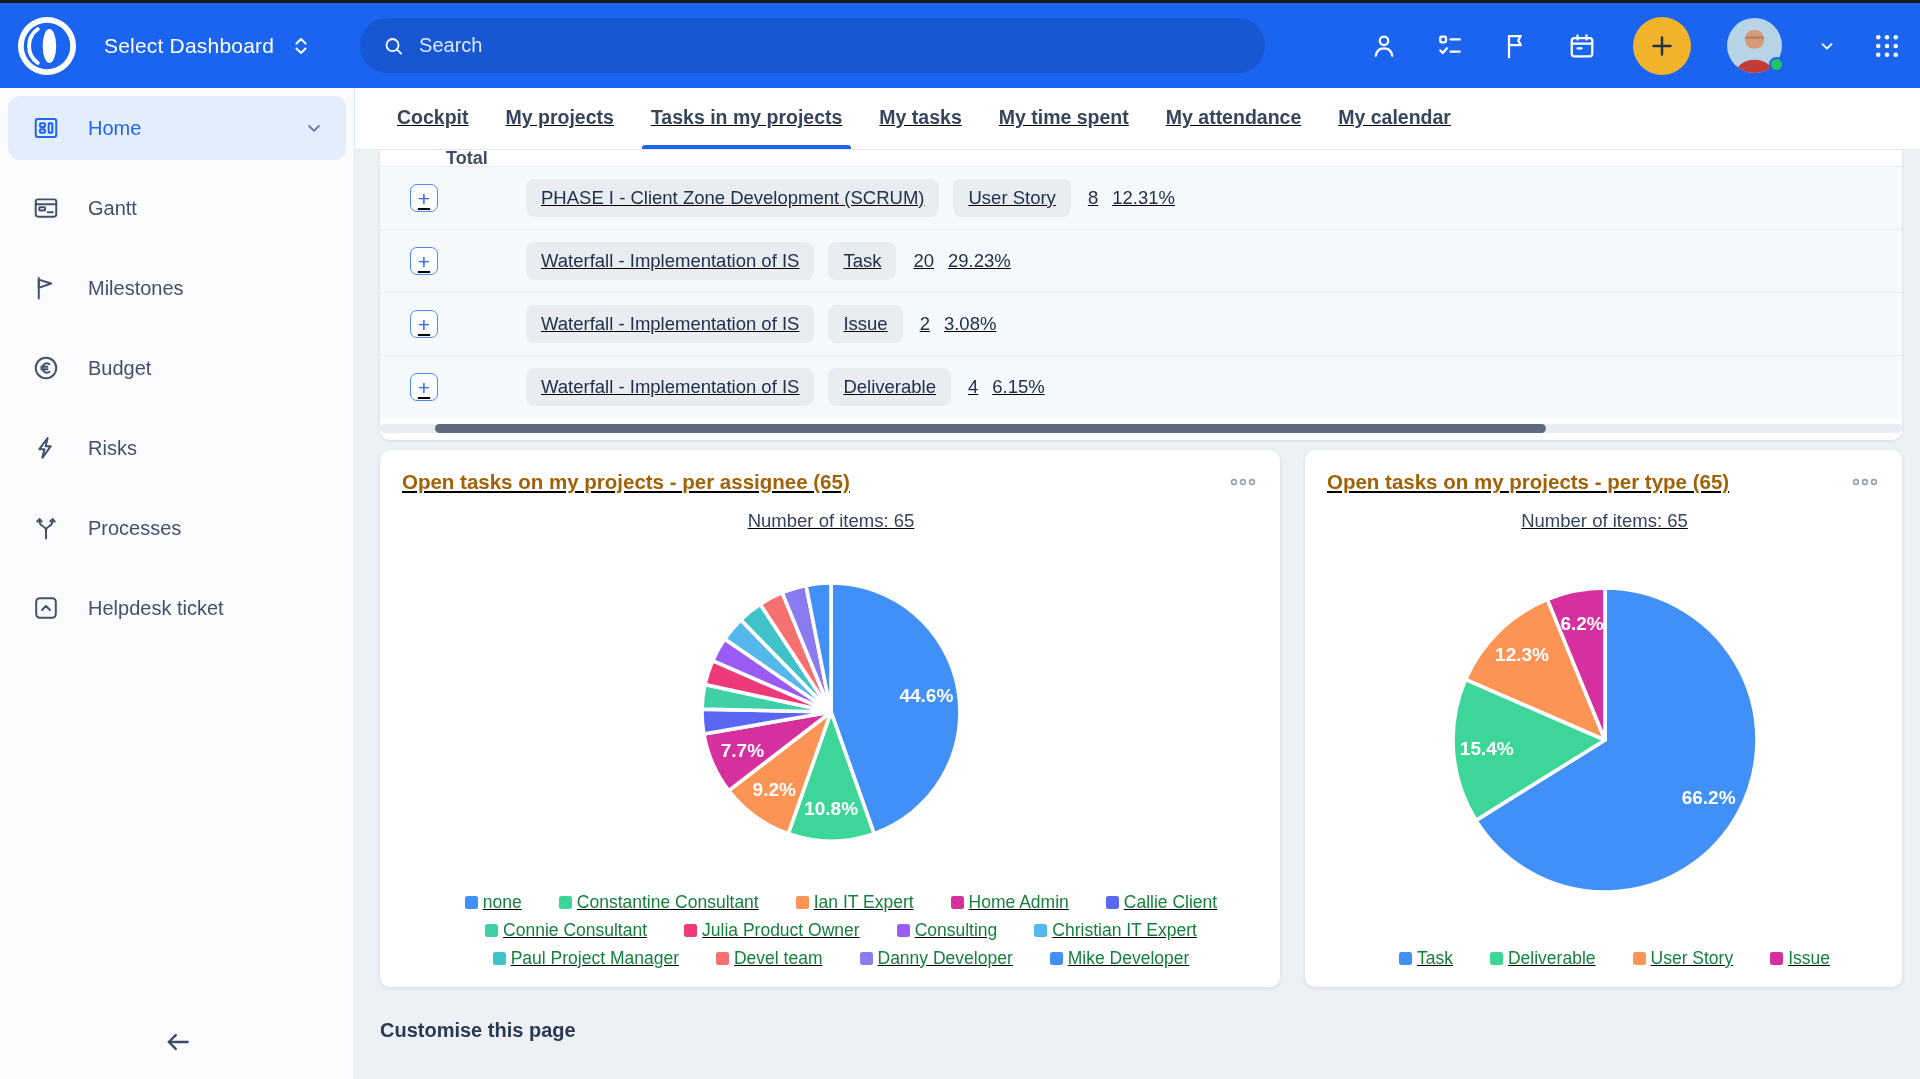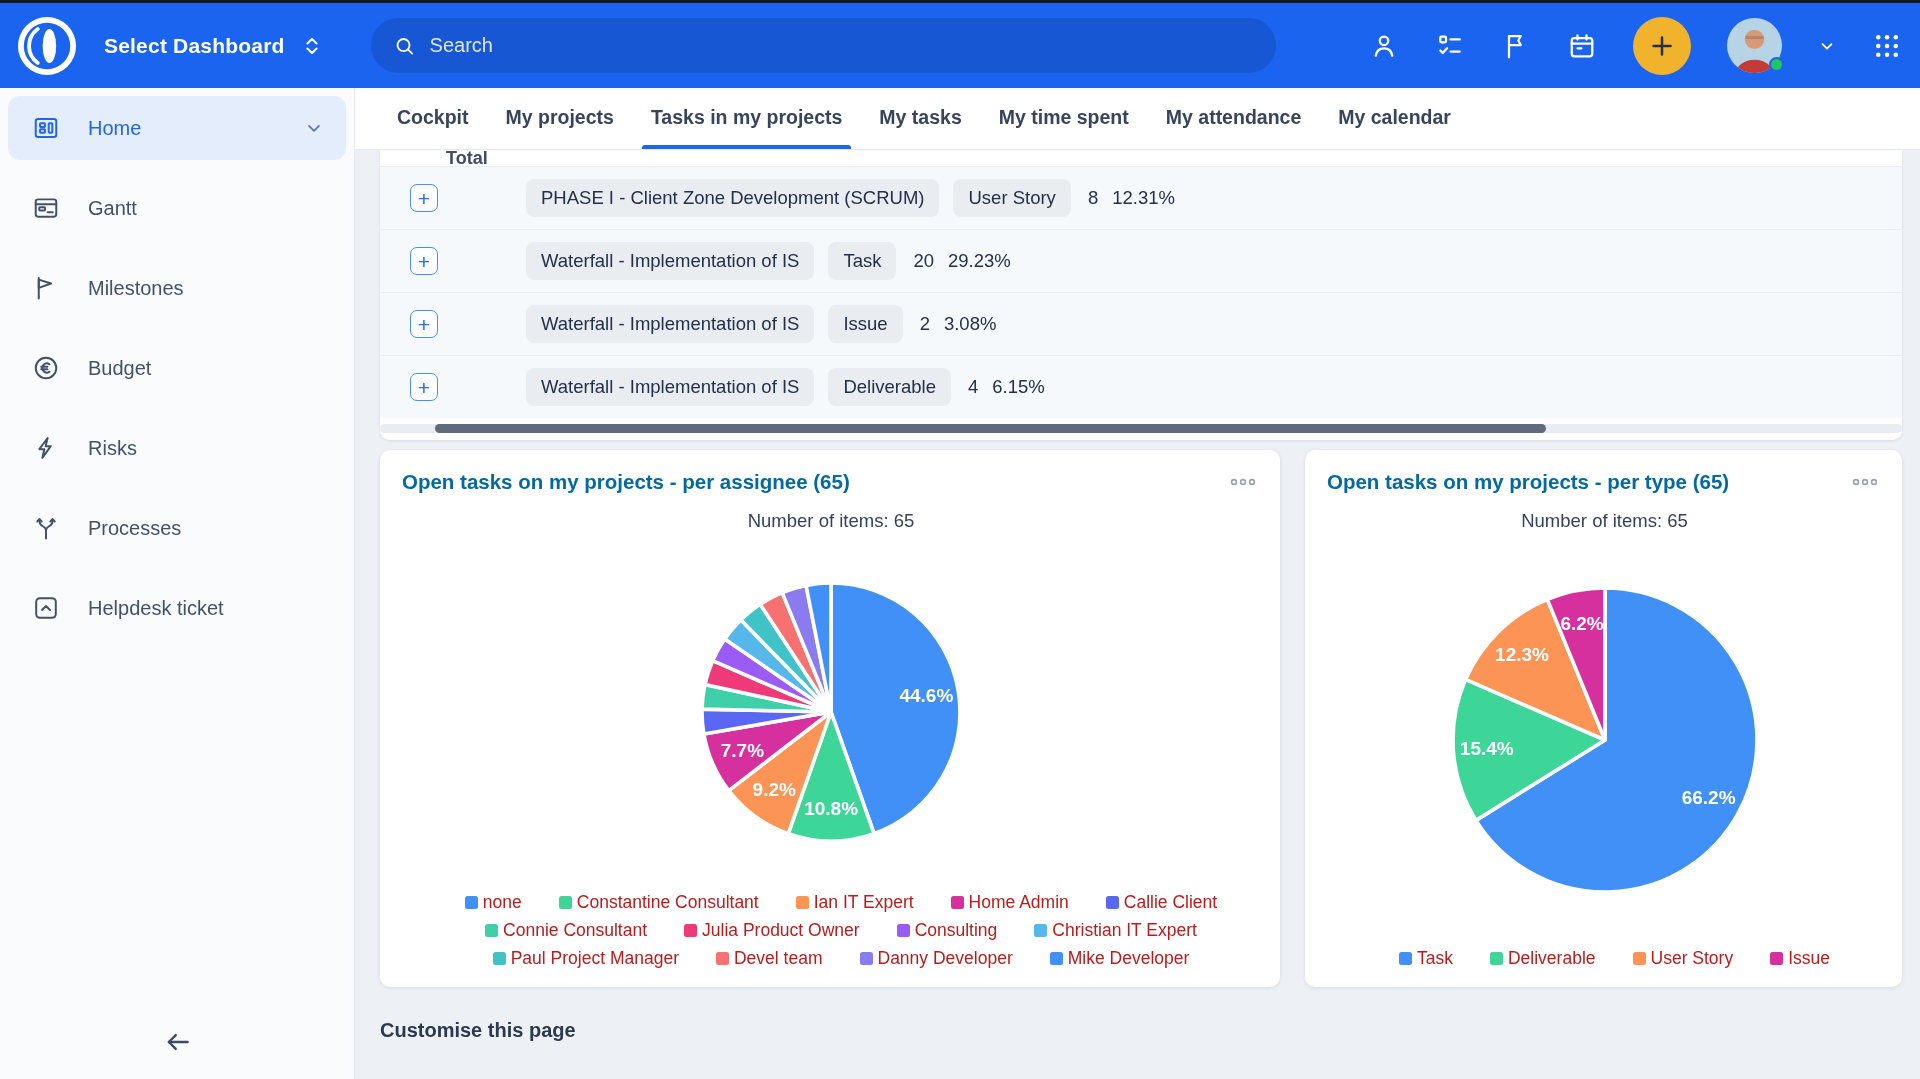--- a/index.html
+++ b/index.html
@@ -2,42 +2,42 @@
 <html><head>
 <meta charset="utf-8">
 <style>
   * { margin:0; padding:0; box-sizing:border-box; }
   html,body { width:1920px; height:1079px; overflow:hidden; font-family:"Liberation Sans", sans-serif; background:#edf1f6; }
   .browser-strip { height:3px; background:#17191e; }
   
   .topbar { height:85px; background:#1a64ef; display:flex; align-items:center; padding:0 18px 0 16px; }
   .logo { width:62px; height:62px; flex:0 0 auto; cursor:pointer; }
   .dash-select { display:flex; align-items:center; margin-left:26px; cursor:pointer; }
-  .dash-select .lbl { color:#fff; font-size:21px; font-weight:700; letter-spacing:.2px;text-align:center; }
+  .dash-select .lbl { color:#fff; font-size:21px; font-weight:400; letter-spacing:.2px;text-align:center; }
   .dash-select svg { margin-left:16px; }
   .searchbar { margin-left:48px; width:905px; height:55px; background:#1757d3; border-radius:28px; display:flex; align-items:center; padding:0 22px; }
   .searchbar input { background:transparent; border:none; outline:none; color:#fff; font-size:20px; margin-left:14px; width:100%; font-family:"Liberation Sans",sans-serif; }
   .searchbar input::placeholder { color:#e8efff; opacity:.95; }
   .top-icons { margin-left:auto; display:flex; align-items:center; gap:36px; }
   .tico { width:30px; height:30px; cursor:pointer; display:block; }
   .add-btn { width:58px; height:58px; border-radius:50%; background:#f2b32c; border:none; display:flex; align-items:center; justify-content:center; cursor:pointer; }
   .avatar-wrap { position:relative; width:55px; height:55px; cursor:pointer; }
   .avatar-wrap .dot { position:absolute; right:-2px; bottom:1px; width:15px; height:15px; border-radius:50%; background:#22c55e; border:2.5px solid #1a64ef; }
   .chev-small { cursor:pointer; }
   
   .shell { display:flex; height:991px; }
   .sidebar { width:355px; background:#fafbfd; border-right:1px solid #e4e9f0; position:relative; }
   .side-item { display:flex; align-items:center; height:64px; margin:8px 8px 16px 8px; padding:0 22px 0 24px; border-radius:12px; color:#44506b; cursor:pointer; }
   .side-item .side-icon { width:28px; height:28px; display:flex; }
   .side-item .side-label { font-size:20px; margin-left:28px; font-weight:500; }
   .side-item .side-chev { margin-left:auto; display:flex; color:#8a95a8; }
   .side-item.active { background:#e4edfc; color:#2065ef; }
   .side-item.active .side-chev { color:#5b76a8; }
   .collapse-btn { position:absolute; bottom:22px; left:0; right:0; display:flex; justify-content:center; cursor:pointer; }
-  .main { flex:1; display:flex; flex-direction:column; background:#edf1f6; }
+  .main { flex:1; display:flex; flex-direction:column; background:#edf1f6;text-decoration:underline; }
   
   .tabsbar { height:62px; background:#fff; border-bottom:1px solid #e6ebf1; display:flex; align-items:flex-end; padding-left:33px; flex:0 0 auto; }
   .tab { position:relative; font-size:19.5px; font-weight:600; color:#37445c; padding:0 9px 20px 9px; margin-right:19px; cursor:pointer; white-space:nowrap; }
   .tab.active::after { content:""; position:absolute; left:0; right:0; bottom:0; height:4px; background:#2065ef; border-radius:3px 3px 0 0; }
   
   .panel { margin:0 18px 0 25px; background:#fff; border-radius:0 0 10px 10px; box-shadow:0 1px 3px rgba(15,23,42,.10); overflow:hidden; flex:0 0 auto; }
   .clip-row { height:16px; overflow:hidden; }
   .clip-row span { display:inline-block; margin-left:66px; margin-top:-11px; font-size:18px; font-weight:600; color:#3f4c63; }
   .trow { display:flex; align-items:center; height:63px; background:#f6f9fc; border-top:1px solid #e9eef5; }
   .expand { width:28px; height:28px; margin-left:30px; flex:0 0 auto; border:1.6px solid #4b8bf4; border-radius:7px; background:#fbfdff; color:#2d6ef0; font-size:21px; line-height:23px; text-align:center; cursor:pointer; font-family:"Liberation Sans",sans-serif; padding:0; }
@@ -46,26 +46,26 @@
   .pill.type { margin-left:14px; }
   .count { margin-left:17px; font-size:18.5px; color:#22304a; }
   .pct { margin-left:14px; font-size:18.5px; color:#22304a; }
   .hscroll { height:22px; position:relative; background:#fff; }
   .hscroll .track { position:absolute; left:0; right:0; top:6px; height:9px; background:#e9edf3; border-radius:5px; }
   .hscroll .thumb { position:absolute; left:55px; width:73%; top:6px; height:9px; background:#5f6b7a; border-radius:5px; cursor:pointer; }
   
   .cards-row { display:grid; grid-template-columns:900px 1fr; gap:25px; margin:10px 18px 0 25px; height:537px; }
   .card { background:#fff; border-radius:10px; box-shadow:0 1px 4px rgba(15,23,42,.10); padding:20px 20px 14px 22px; display:flex; flex-direction:column; }
   .card-head { display:flex; align-items:center; justify-content:space-between; }
-  .card-title { font-size:20.5px; font-weight:600; color:#0369a1; }
+  .card-title { font-size:20.5px; font-weight:600; color:#a16207; }
   .kebab { border:none; background:none; cursor:pointer; padding:4px; display:flex; }
   .card-sub { text-align:center; font-size:18.5px; color:#35425e; margin-top:16px; }
   .pie-wrap { flex:1; display:flex; align-items:center; justify-content:center; }
   .legend { display:flex; flex-wrap:wrap; justify-content:center; column-gap:17px; row-gap:7px; margin:0 auto 4px; max-width:845px; }
-  .legend-item { display:flex; align-items:center; font-size:17.5px; color:#b91c1c; white-space:nowrap;padding-left:20px; }
+  .legend-item { display:flex; align-items:center; font-size:17.5px; color:#15803d; white-space:nowrap;padding-left:20px; }
   .legend-item .chip { width:13px; height:13px; border-radius:2.5px; margin-right:5px; flex:0 0 auto; }
   .pie-label { font:bold 19px "Liberation Sans",sans-serif; fill:#fff; }
   
   .page-footer { margin:32px 0 0 25px; }
   .customise { font-size:20px; font-weight:600; color:#2a3850; cursor:pointer; display:inline-block; }
 </style>
 </head>
 <body>
 
 <div class="browser-strip"></div>

